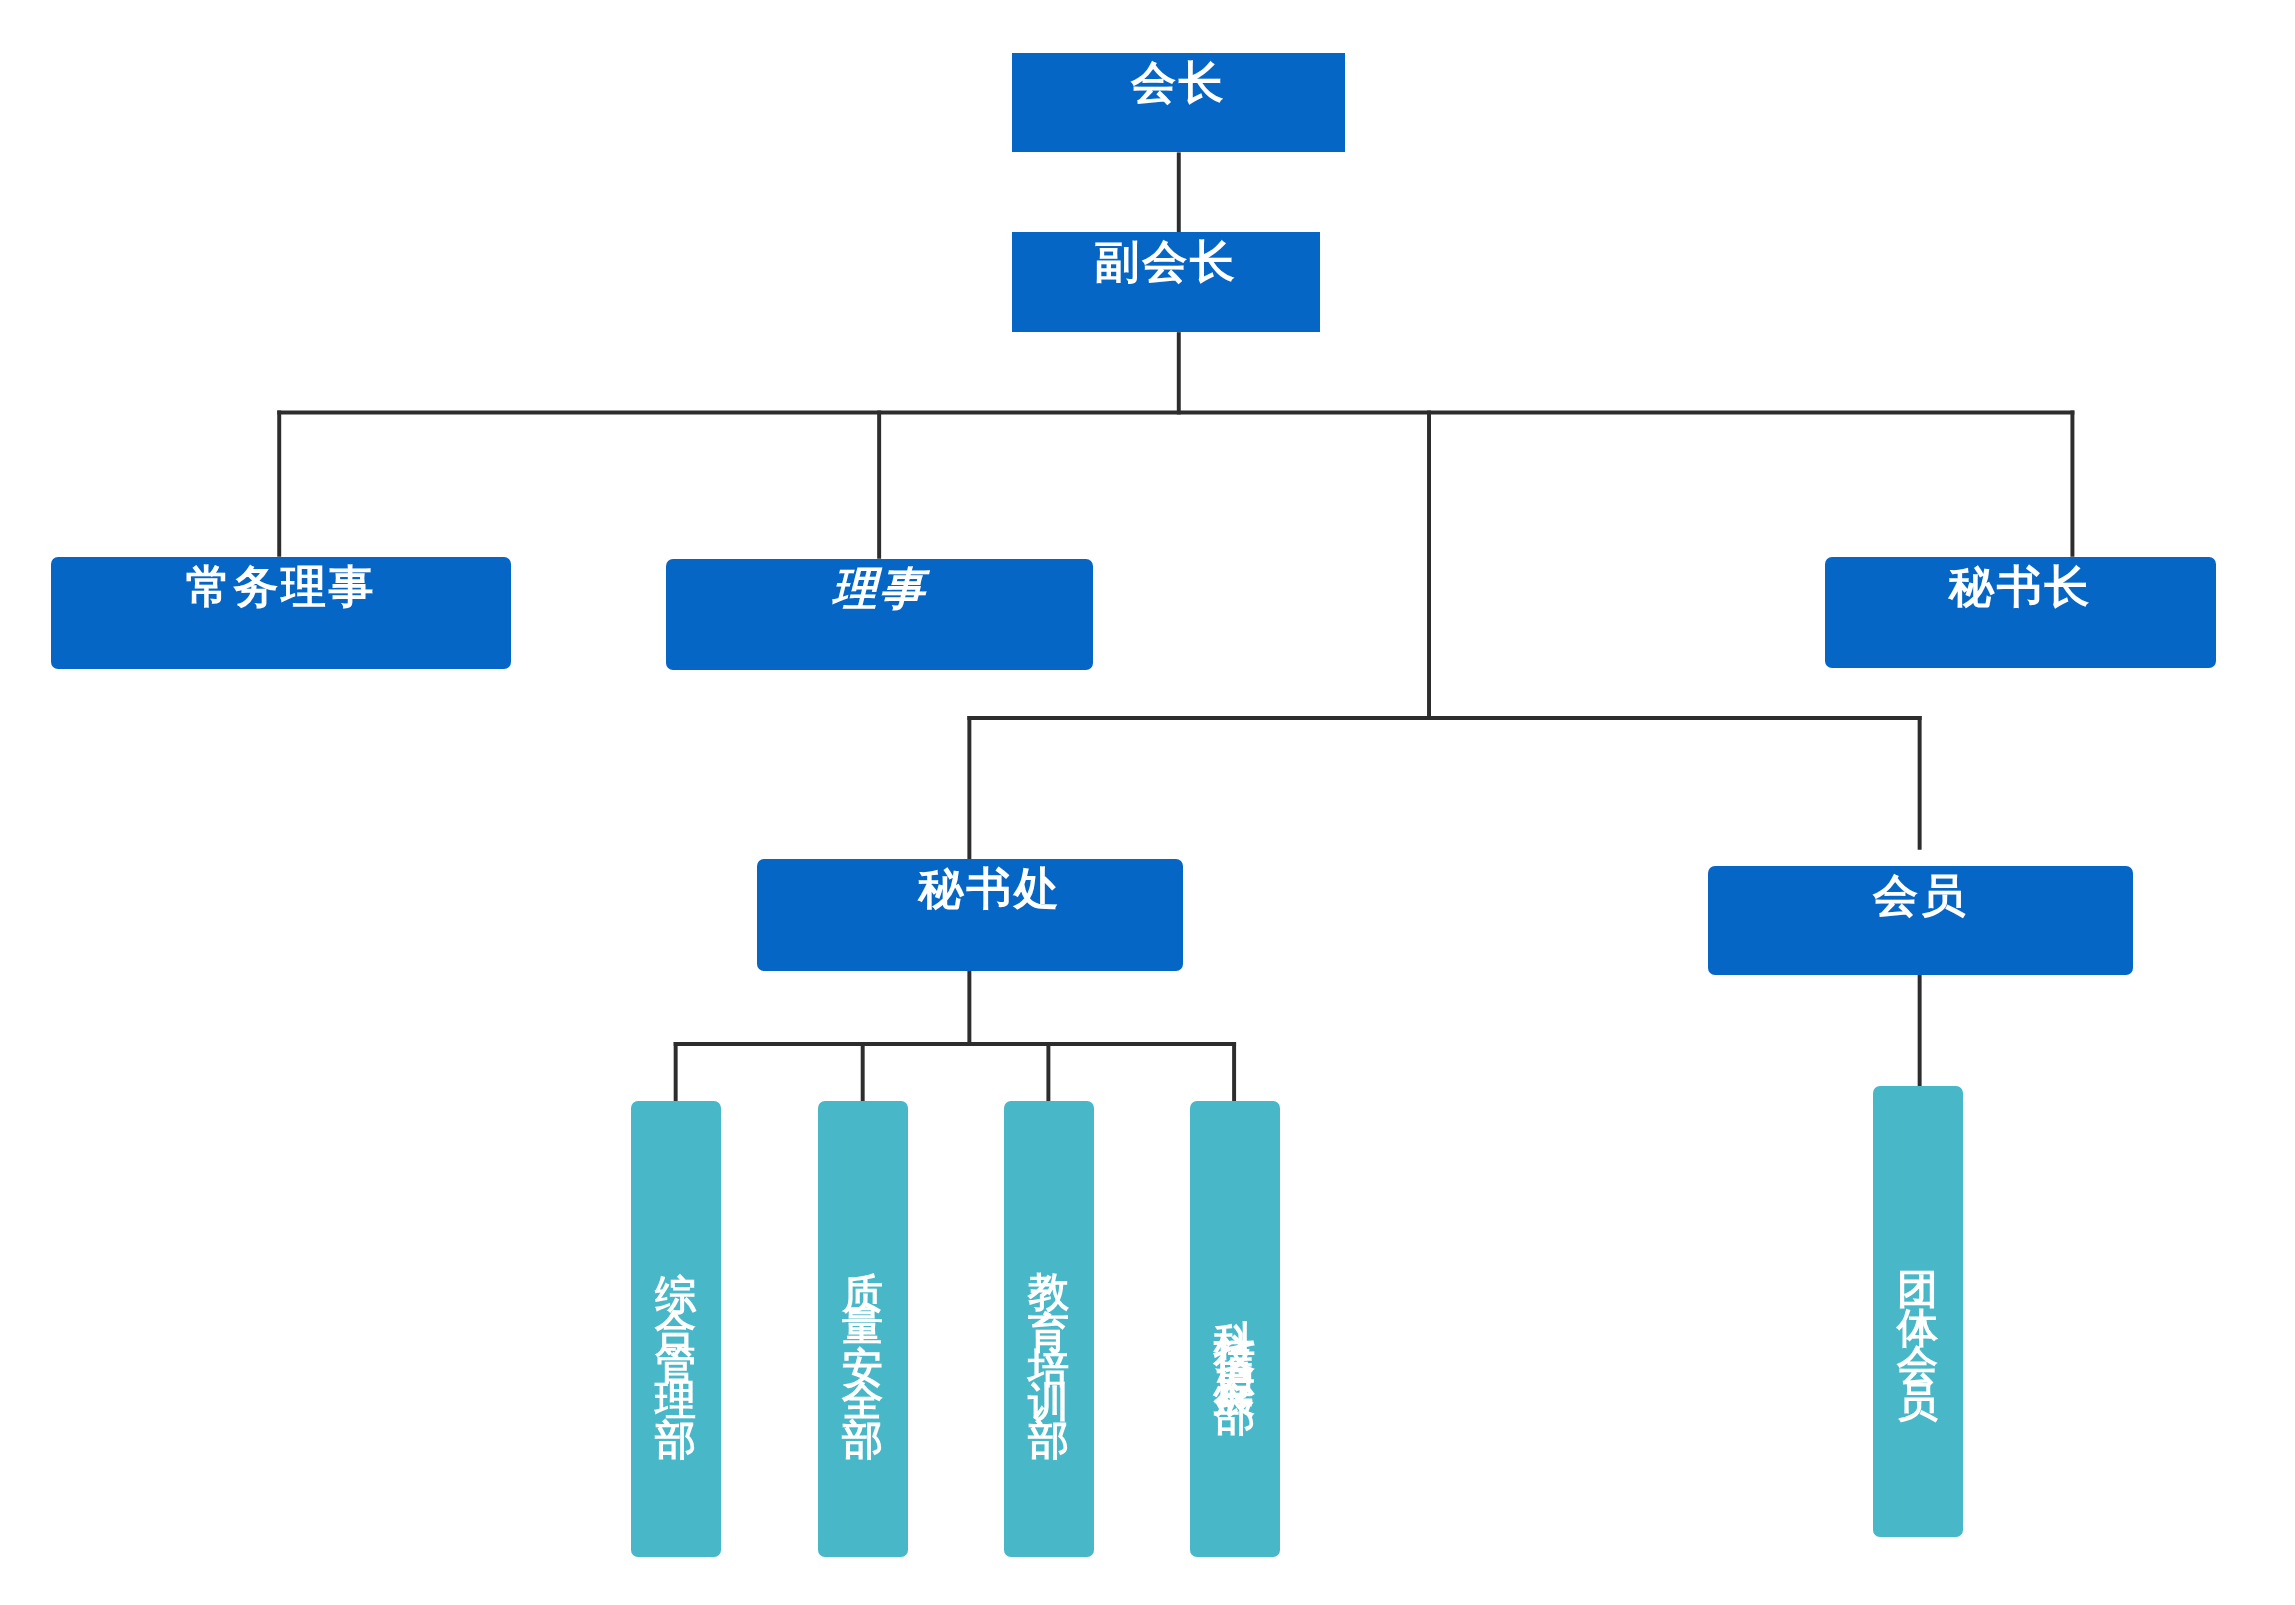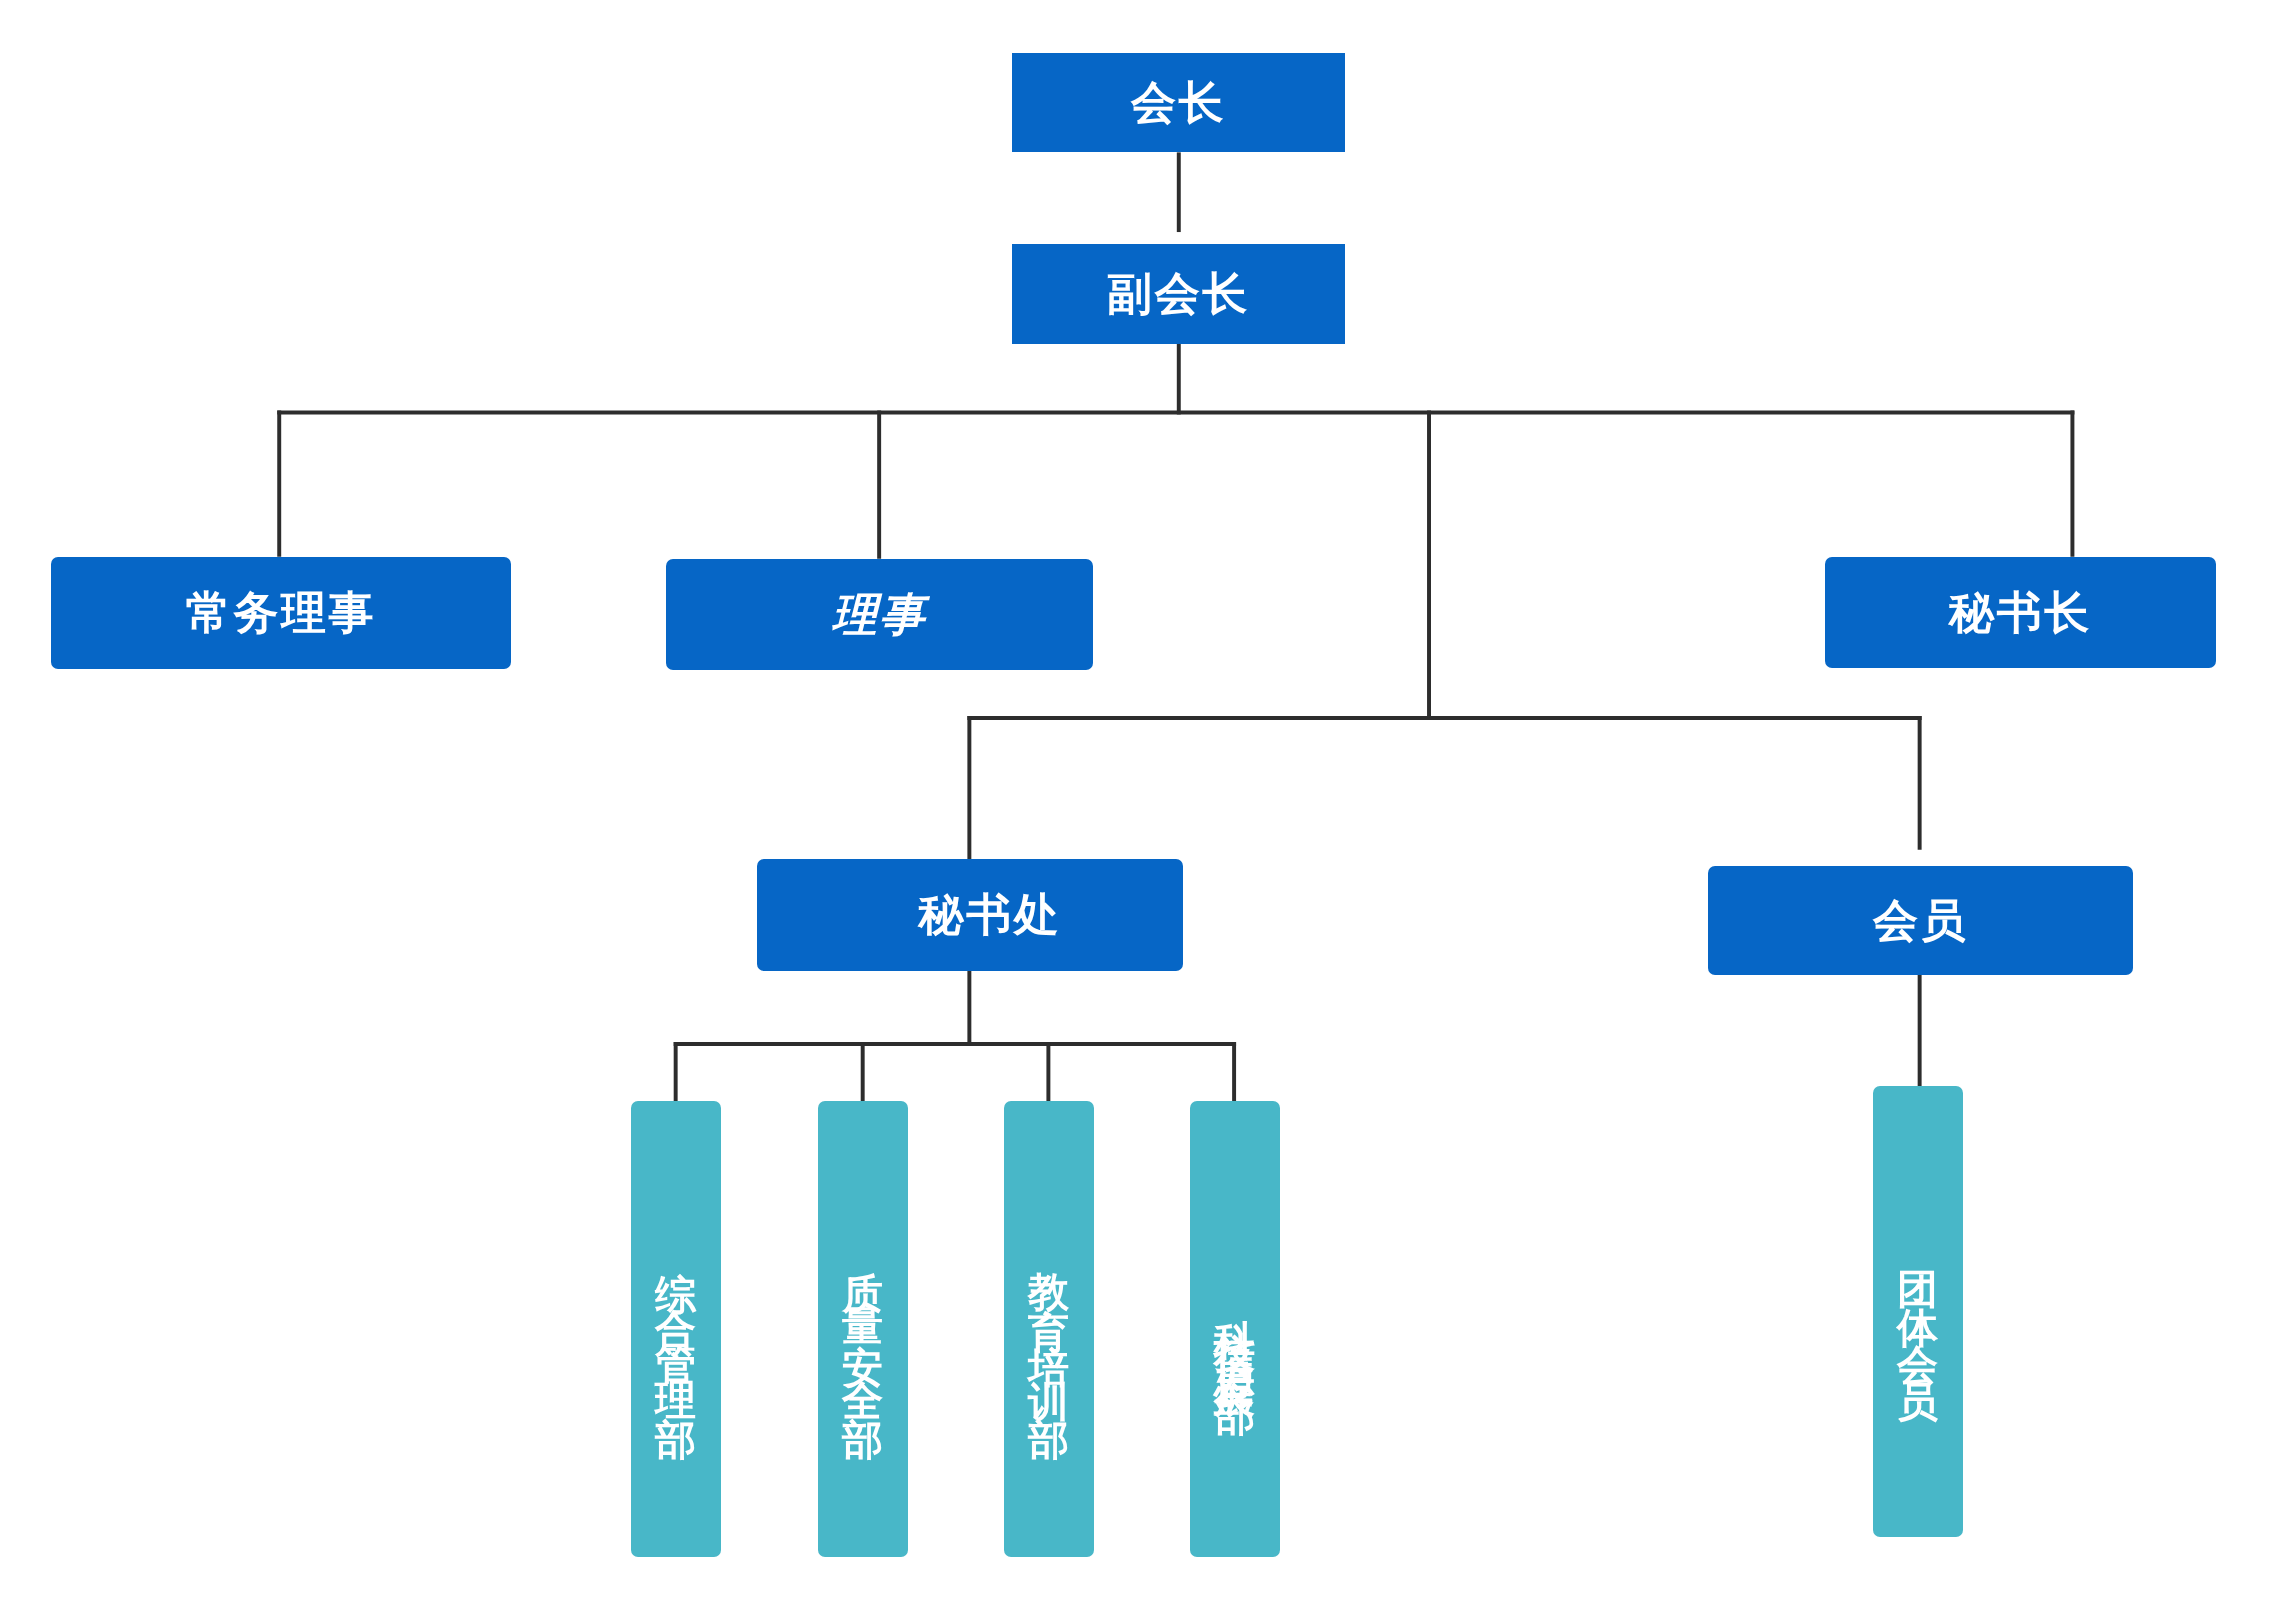--- a/index.html
+++ b/index.html
@@ -22,21 +22,20 @@
     width: 2295px;
     height: 1606px;
   }
   .lines line {
     stroke: #2d2d2d;
     stroke-width: 6;
   }
   .node {
     position: absolute;
     display: flex;
-    align-items: center;
     justify-content: center;
     box-sizing: border-box;
     color: #ffffff;
     font-weight: bold;
     text-align: center;
   }
   .node.primary {
     background: #0666c6;
     font-size: 45px;
     letter-spacing: 2.6px;
@@ -51,21 +50,21 @@
     writing-mode: vertical-rl;
     text-orientation: upright;
     line-height: 90px;
   }
   .node.vert.gap-lg .label { letter-spacing: 36px; }
   .node.vert.gap-sm .label { letter-spacing: 12px; }
   .node.vert.gap-xl .label { letter-spacing: 37px; }
 
   
   #n-president          { left: 1012px; top:   53px; width: 333px; height: 99px; }
-  #n-vice-president     { left: 1012px; top:  244px; width: 333px; height: 100px; }
+  #n-vice-president     { left: 1012px; top:  232px; width: 308px; height: 100px; }
   #n-standing-director  { left:   51px; top:  557px; width: 460px; height: 112px; }
   #n-director           { left: 666px; top:  559px; width: 427px; height: 111px; font-style: italic; }
   #n-secretary-general  { left: 1825px; top:  557px; width: 391px; height: 111px; }
   #n-secretariat        { left: 757px; top: 859px; width: 426px; height: 112px; padding-left: 40px; }
   #n-member             { left: 1708px; top: 850px; width: 425px; height: 109px; margin-top: 16px; }
   #n-general-management { left:  631px; top: 1101px; width: 90px; height: 456px; }
   #n-quality-safety     { left: 818px; top: 1101px; width: 90px; height: 456px; }
   #n-education-training { left: 1004px; top: 1101px; width: 90px; height: 456px; }
   #n-tech-info-dev      { left: 1190px; top: 1101px; width: 90px; height: 456px; }
   #n-group-member       { left: 1873px; top: 1086px; width: 90px; height: 451px; }

